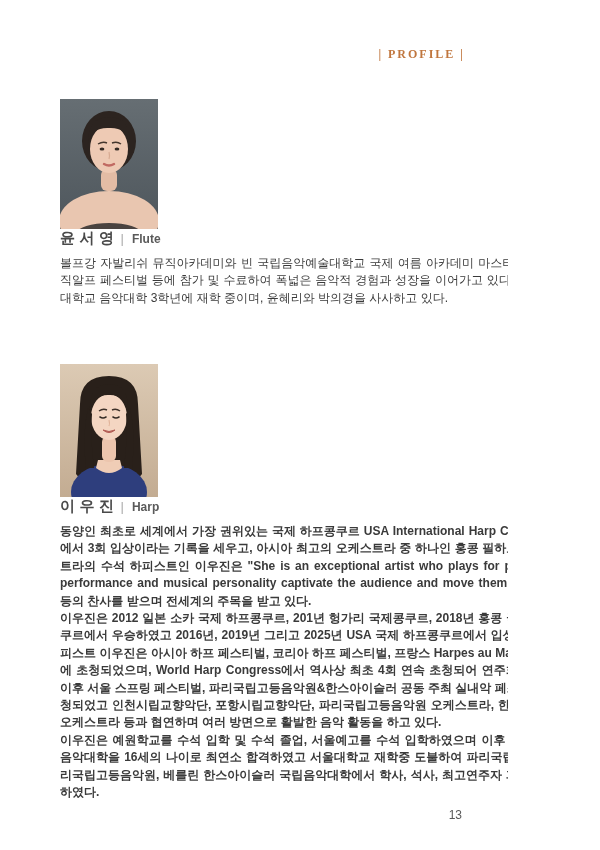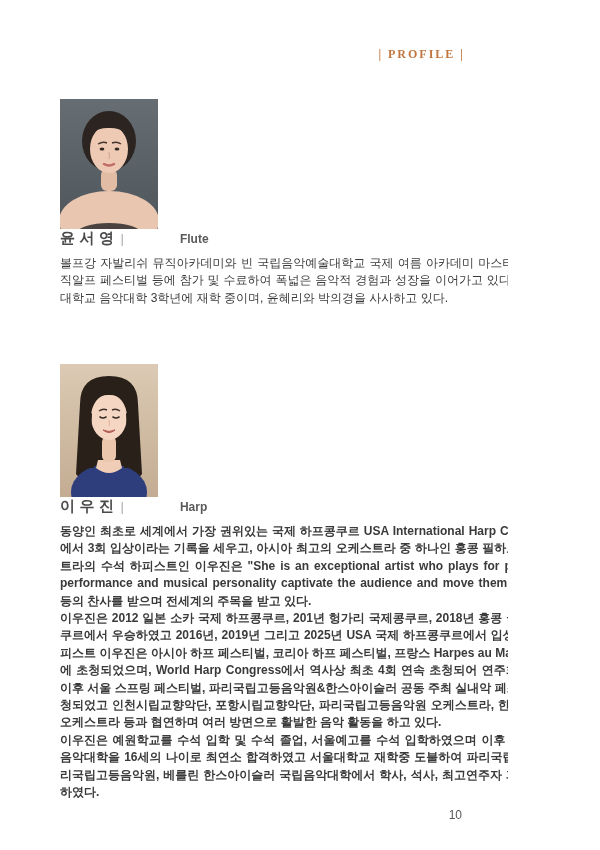--- a/index.html
+++ b/index.html
@@ -58,21 +58,20 @@
   .name-pipe {
     color: #a9a9a9;
     font-size: 13px;
     margin: 0 8px 0 2px;
     font-weight: normal;
   }
   .instrument {
     font-size: 12px;
     font-weight: bold;
     color: #5a5a5a;
-    margin-left: 48px;
   }
   .bio { overflow: hidden; }
   .bio-1 { max-height: 242px; }
   .bio-2 { max-height: 312px; font-weight: bold; }
   .bio p {
     margin: 0;
     font-size: 12px;
     line-height: 17.4px;
     color: #3a3a3a;
     text-align: justify;
@@ -186,15 +185,15 @@
         <span class="instrument">Harp</span>
       </div>
       <div class="bio bio-2">
         <p>동양인 최초로 세계에서 가장 권위있는 국제 하프콩쿠르 USA International Harp Competition 에서 3회 입상이라는 기록을 세우고, 아시아 최고의 오케스트라 중 하나인 홍콩 필하모닉 오케스트라의 수석 하피스트인 이우진은 "She is an exceptional artist who plays for people, her performance and musical personality captivate the audience and move them to tears. " 등의 찬사를 받으며 전세계의 주목을 받고 있다.</p>
         <p>이우진은 2012 일본 소카 국제 하프콩쿠르, 201년 헝가리 국제콩쿠르, 2018년 홍콩 국제 하프콩쿠르에서 우승하였고 2016년, 2019년 그리고 2025년 USA 국제 하프콩쿠르에서 입상하였다. 하피스트 이우진은 아시아 하프 페스티벌, 코리아 하프 페스티벌, 프랑스 Harpes au Max 페스티벌에 초청되었으며, World Harp Congress에서 역사상 최초 4회 연속 초청되어 연주회를 가졌고 이후 서울 스프링 페스티벌, 파리국립고등음악원&amp;한스아이슬러 공동 주최 실내악 페스티벌에 초청되었고 인천시립교향악단, 포항시립교향악단, 파리국립고등음악원 오케스트라, 한스아이슬러 오케스트라 등과 협연하며 여러 방면으로 활발한 음악 활동을 하고 있다.</p>
         <p>이우진은 예원학교를 수석 입학 및 수석 졸업, 서울예고를 수석 입학하였으며 이후 서울대학교 음악대학을 16세의 나이로 최연소 합격하였고 서울대학교 재학중 도불하여 파리국립음악원, 파리국립고등음악원, 베를린 한스아이슬러 국립음악대학에서 학사, 석사, 최고연주자 과정을 졸업하였다.</p>
       </div>
     </div>
   </div>
 
-  <div class="page-number">10</div>
+  <div class="page-number">13</div>
 
 </div>
 
 </body></html>

